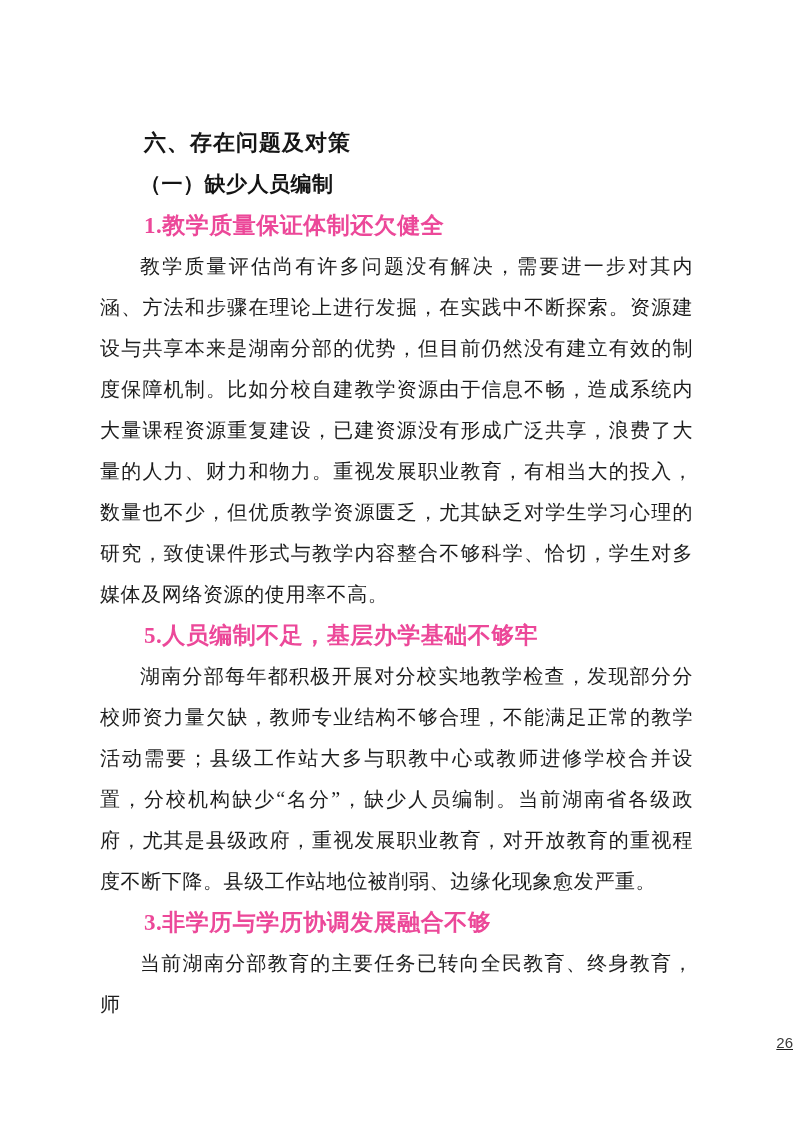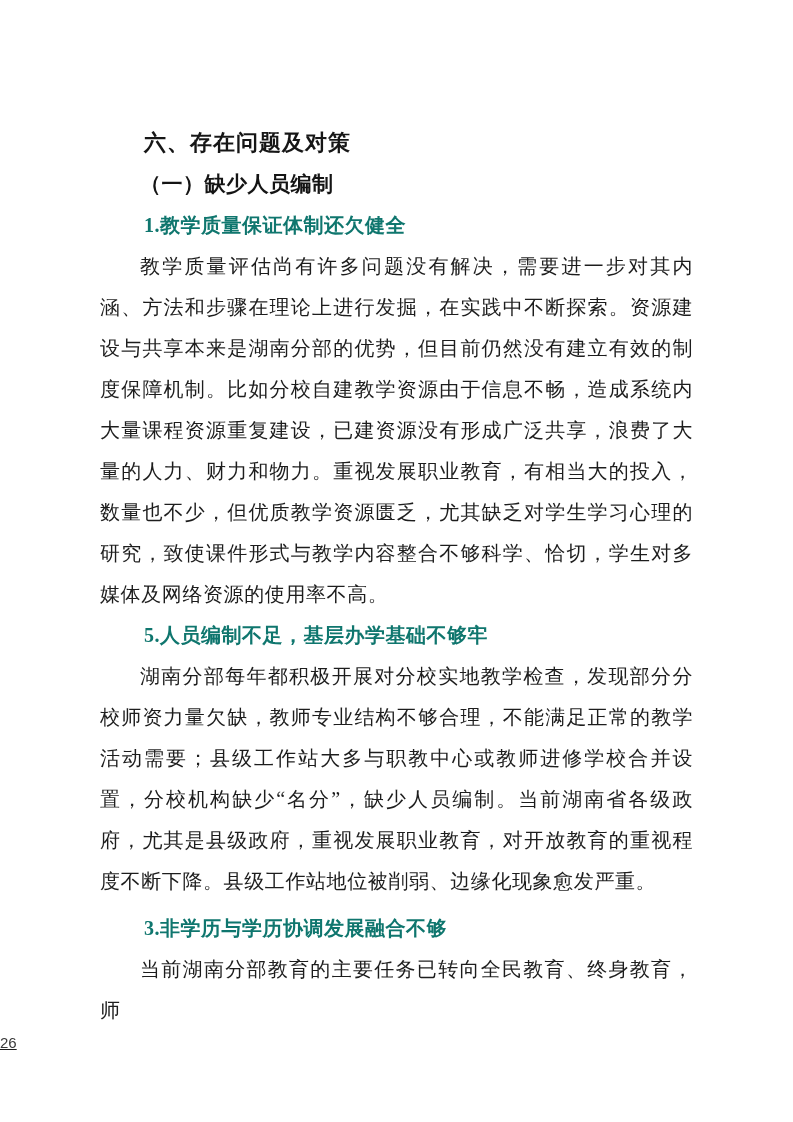--- a/index.html
+++ b/index.html
@@ -36,46 +36,46 @@
     margin: 0;
     font-size: 21px;
     font-weight: bold;
     line-height: 41px;
     text-indent: 40px;
     color: #141414;
     letter-spacing: 0.5px;
   }
   .item-heading {
     margin: 0;
-    font-size: 20px;
+    font-size: 23px;
     font-weight: bold;
     line-height: 41px;
     text-indent: 44px;
-    color: #0f766e;
+    color: #ec4899;
     letter-spacing: 0.5px;
   }
   .item-heading.spaced {
-    margin-top: 6px;
+    margin-top: 0;
   }
   .body-para {
     margin: 0;
     font-size: 20px;
     font-weight: normal;
     line-height: 41px;
     text-align: justify;
     text-indent: 2em;
     letter-spacing: 0.6px;
     color: #1d1d1d;
   }
   .footer {
     position: absolute;
     left: 0;
     top: 1034px;
     width: 100%;
-    text-align: left;
+    text-align: right;
     text-decoration: underline;
   }
   .page-number {
     font-family: "Liberation Sans", "DejaVu Sans", sans-serif;
     font-size: 15px;
     color: #3a3a3a;
   }
 </style>
 </head>
 <body>

